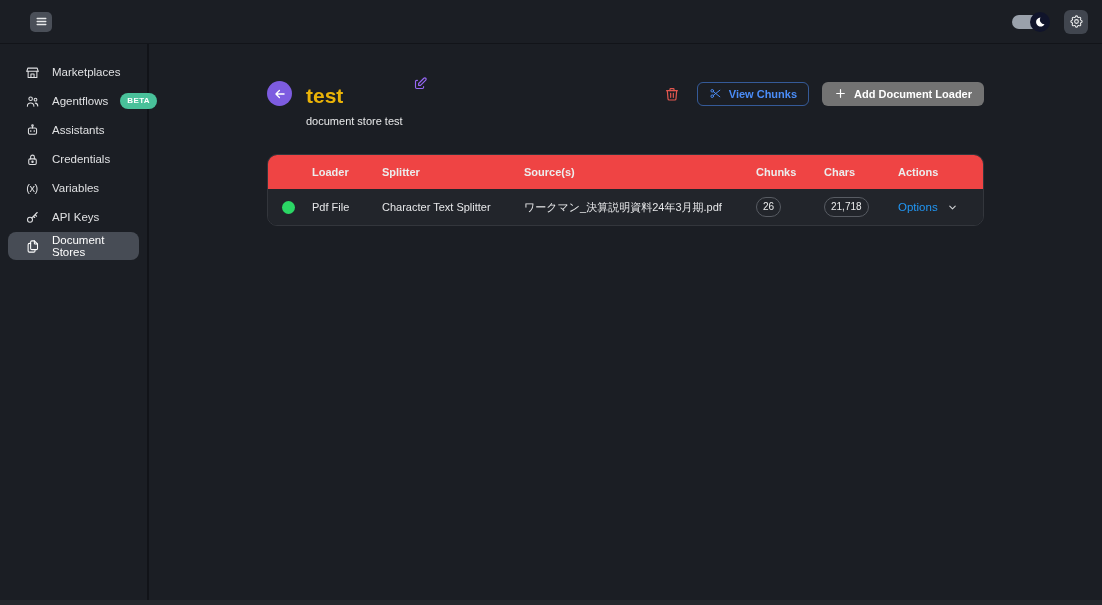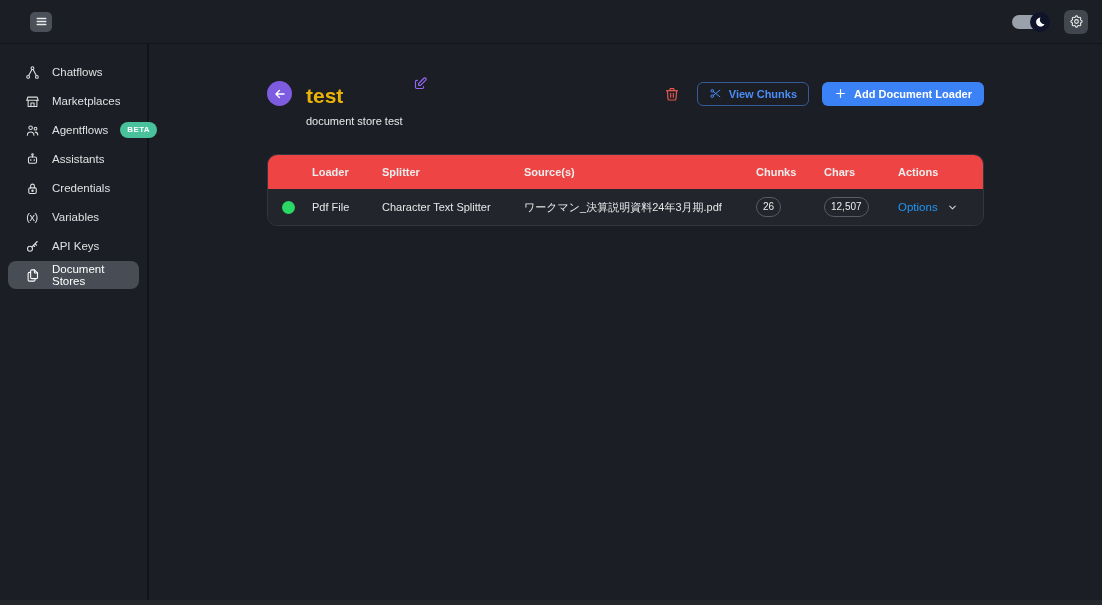--- a/index.html
+++ b/index.html
@@ -95,21 +95,21 @@
     height:24px; padding:0 11px;
     background:transparent;
     border:1px solid rgba(75,141,248,.55); border-radius:6px;
     color:#4b8df8; font-size:11px; font-weight:600;
     cursor:pointer; font-family:inherit;
   }
   .btn-filled {
     margin-left:13px;
     display:flex; align-items:center; gap:7px;
     height:24px; padding:0 12px;
-    background:#3b82f6; border:none; border-radius:6px;
+    background:#737373; border:none; border-radius:6px;
     color:#ffffff; font-size:11px; font-weight:600;
     cursor:pointer; font-family:inherit;
   }
 
   
   .table-card {
     margin-top:27px;
     border:1px solid #33363c; border-radius:10px;
     overflow:hidden;
   }
@@ -168,31 +168,20 @@
         <circle cx="12" cy="12" r="3"></circle>
       </svg>
     </span>
   </button>
 </div>
 
 <div class="shell">
 
   <div class="sidebar">
 
-    <div class="side-item">
-      <span class="icon">
-        <svg width="15" height="15" viewBox="0 0 24 24" fill="none" stroke="#dfe0e2" stroke-width="1.7" stroke-linecap="round">
-          <circle cx="12" cy="5" r="2.2"></circle>
-            <circle cx="5" cy="19" r="2.2"></circle>
-            <circle cx="19" cy="19" r="2.2"></circle>
-          <path d="M11 7.2L6 16.8M13 7.2l5 9.6"></path>
-        </svg>
-      </span>
-      <span>Chatflows</span>
-    </div>
 
     <div class="side-item">
       <span class="icon">
         <svg width="15" height="15" viewBox="0 0 24 24" fill="none" stroke="#dfe0e2" stroke-width="1.7" stroke-linecap="round" stroke-linejoin="round">
           <path d="M3 10l1.5-5h15L21 10"></path>
             <path d="M3 10h18"></path>
             <path d="M5 10v10h14V10"></path>
             <path d="M9.5 20v-5.5h5V20"></path>
         </svg>
       </span>
@@ -337,21 +326,21 @@
           <div class="cell c-status">
             <span class="status-dot"></span>
           </div>
           <div class="cell c-loader">Pdf File</div>
           <div class="cell c-splitter">Character Text Splitter</div>
           <div class="cell c-source">ワークマン_決算説明資料24年3月期.pdf</div>
           <div class="cell c-chunks">
             <span class="chip">26</span>
           </div>
           <div class="cell c-chars">
-            <span class="chip">12,507</span>
+            <span class="chip">21,718</span>
           </div>
           <div class="cell c-actions">
             <button class="options-btn">
               <span>Options</span>
               <span>
                 <svg width="11" height="11" viewBox="0 0 24 24" fill="none" stroke="#d0d2d5" stroke-width="2.4" stroke-linecap="round" stroke-linejoin="round">
                     <path d="M6 9l6 6 6-6"></path>
                   </svg>
               </span>
             </button>

